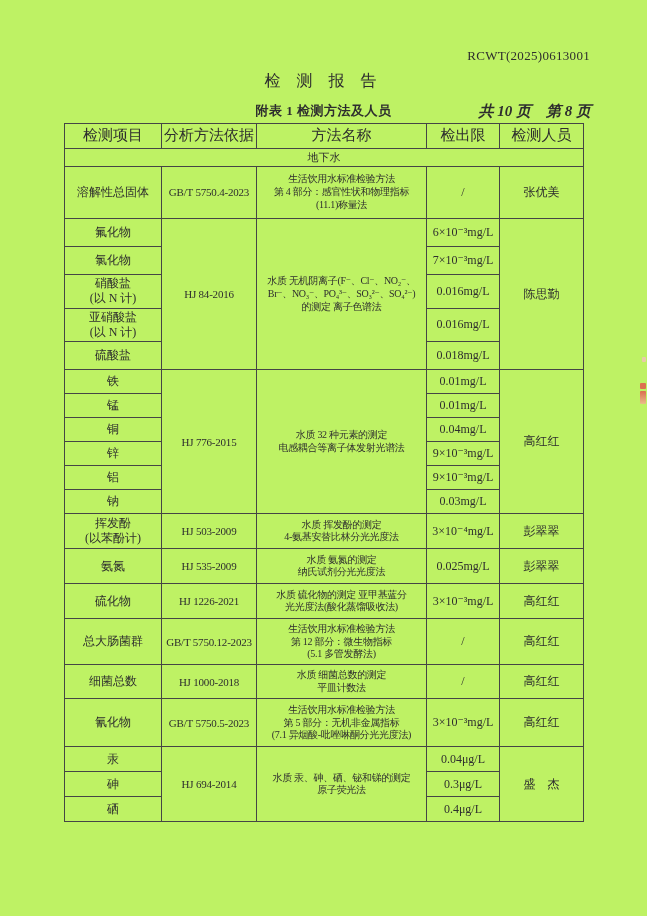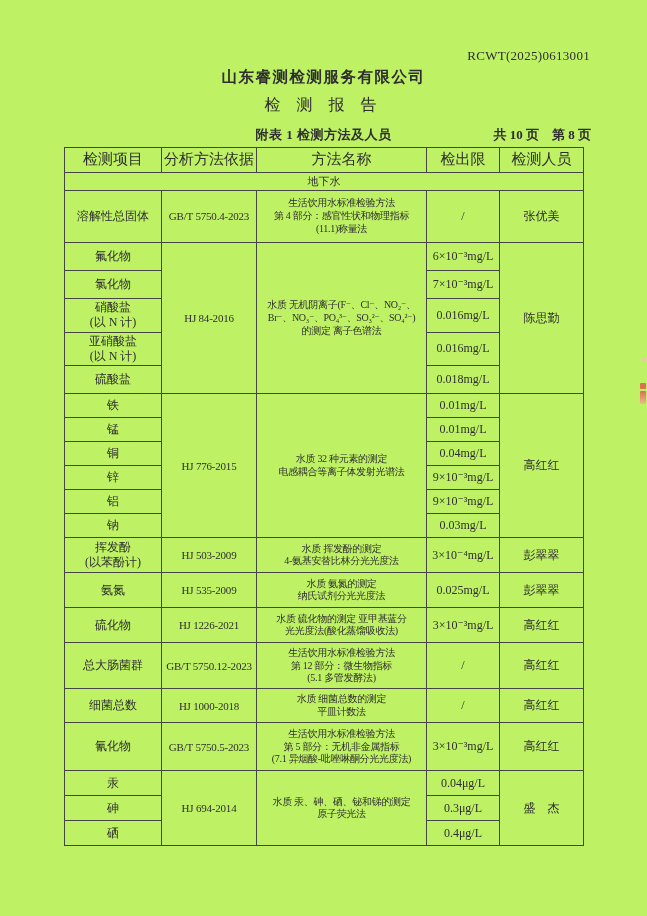--- a/index.html
+++ b/index.html
@@ -34,21 +34,21 @@
     letter-spacing:6px;
   }
   .sub-row {
     position:relative;
     width:519px;
     margin:9px 0 0 64px;
     height:18px;
     text-align:center;
   }
   .subtitle { font-size:13px; font-weight:600; letter-spacing:0.5px; }
-  .page-info { position:absolute; right:-8px; top:1px; font-size:13px; font-weight:600; }
+  .page-info { position:absolute; right:-8px; top:1px; font-size:15px; font-weight:600;font-style:italic; }
   table.report {
     margin:4px 0 0 64px;
     width:519px;
     border-collapse:collapse;
     table-layout:fixed;
     border:1.5px solid #333;
   }
   th, td {
     border:1px solid #454545;
     text-align:center;
@@ -80,21 +80,20 @@
   .mark2 { left:640px; top:383px; width:6px; height:6px; background:#e25a4e; opacity:0.85; }
   .mark3 { left:640px; top:391px; width:6px; height:13px;
            background:linear-gradient(#e0574c,#f0b490); opacity:0.85; }
 </style>
 </head>
 <body>
 
 <div class="page" data-name="report-page">
 
   <div class="report-no" data-name="report-number">RCWT(2025)0613001</div>
-  <div class="company" data-name="company-name">山东睿测检测服务有限公司</div>
   <div class="title" data-name="report-title">检 测 报 告</div>
 
   <div class="sub-row" data-name="table-caption-row">
     <span class="subtitle" data-name="table-caption">附表 1 检测方法及人员</span>
     <span class="page-info" data-name="page-indicator">共 10 页　第 8 页</span>
   </div>
 
   <table class="report" data-name="methods-table">
     <colgroup>
       <col style="width:97px">

